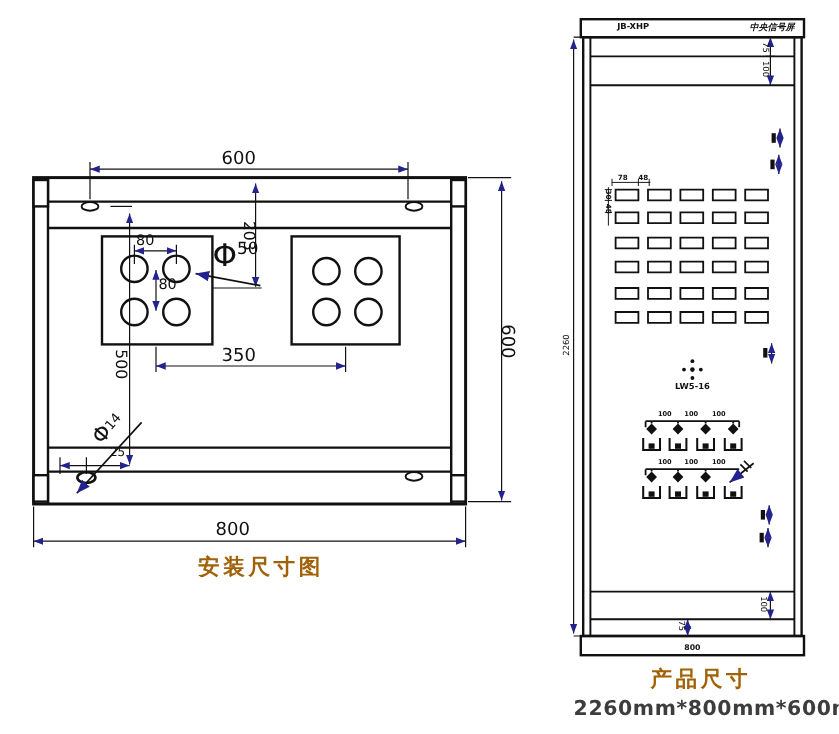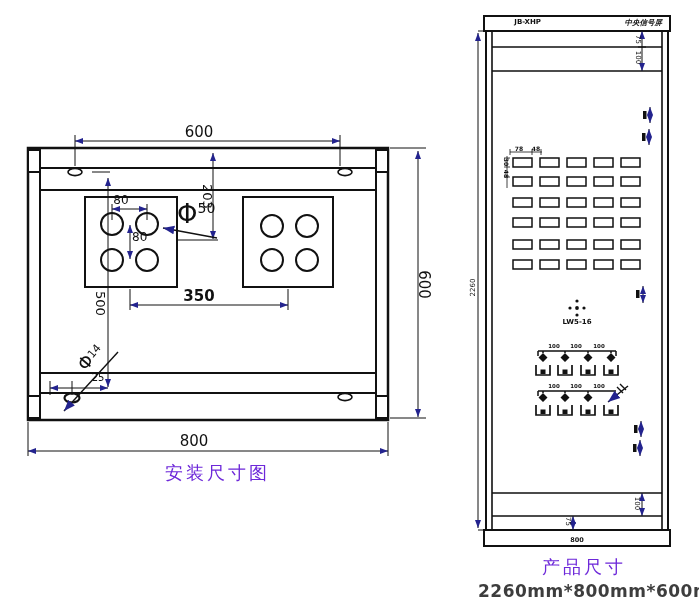--- a/index.html
+++ b/index.html
@@ -4,21 +4,21 @@
 <style>
   html,body{margin:0;padding:0;background:#fff;}
   #canvas{position:relative;width:699px;height:612px;background:#fff;overflow:hidden;
           font-family:"DejaVu Sans","Liberation Sans",sans-serif;color:#111;}
   svg{position:absolute;left:0;top:0;}
   .lbl{position:absolute;text-align:center;color:#111;line-height:1;white-space:nowrap;}
   .v90{transform:rotate(90deg);}
   .vm90{transform:rotate(-90deg);}
   .bold{font-weight:bold;}
   .phi{display:flex;align-items:flex-start;}
-  .cap{font-weight:normal;letter-spacing:3px;color:#6d28d9;}
+  .cap{font-weight:bold;letter-spacing:3px;color:#a16207;}
 </style>
 </head>
 <body>
 
 <div id="canvas">
 
 <svg width="699" height="612" viewBox="0 0 699 612">
   <defs>
     <marker id="mA" viewBox="0 0 10 10" refX="9" refY="5" markerWidth="9" markerHeight="9" orient="auto-start-reverse">
       <path d="M0,1.6 L9,5 L0,8.4 z" fill="#23238E"></path>
@@ -160,21 +160,21 @@
 <div class="lbl v90" style="left:403px;top:277px;width:40px;font-size:15px;">600</div>
 <div class="lbl" style="left:174px;top:434px;width:40px;font-size:15px;">800</div>
 <div class="lbl v90" style="left:187px;top:190px;width:40px;font-size:13px;">203</div>
 <div class="lbl v90" style="left:80px;top:297px;width:40px;font-size:13px;">500</div>
 <div class="lbl" style="left:107px;top:194px;width:28px;font-size:12px;">80</div>
 <div class="lbl" style="left:132px;top:231px;width:22px;font-size:12px;text-align:left;">80</div>
 <div class="lbl phi" style="left:177px;top:201px;">
   <span style="font-size:26px;">Φ</span>
   <span style="font-size:14px;">50</span>
 </div>
-<div class="lbl" style="left:179px;top:289px;width:40px;font-size:15px;font-weight:bold;">350</div>
+<div class="lbl" style="left:179px;top:289px;width:40px;font-size:15px;">350</div>
 <div class="lbl" style="left:85px;top:373px;width:26px;font-size:10px;">25</div>
 <div class="lbl phi" style="left:76px;top:348px;transform:rotate(-50deg);">
   <span style="font-size:18px;">Φ</span>
   <span style="font-size:11px;margin-top:3px;">14</span>
 </div>
 <div class="lbl cap" style="left:145px;top:464px;width:145px;font-size:18px;">安装尺寸图</div>
 
 <div class="lbl bold" style="left:491px;top:19px;width:50px;font-size:7px;text-align:right;">JB-XHP</div>
 <div class="lbl bold" style="left:598px;top:19px;width:64px;font-size:7.5px;text-align:right;font-style:italic;">中央信号屏</div>
 <div class="lbl v90" style="left:627px;top:36px;width:20px;font-size:7px;">75</div>

